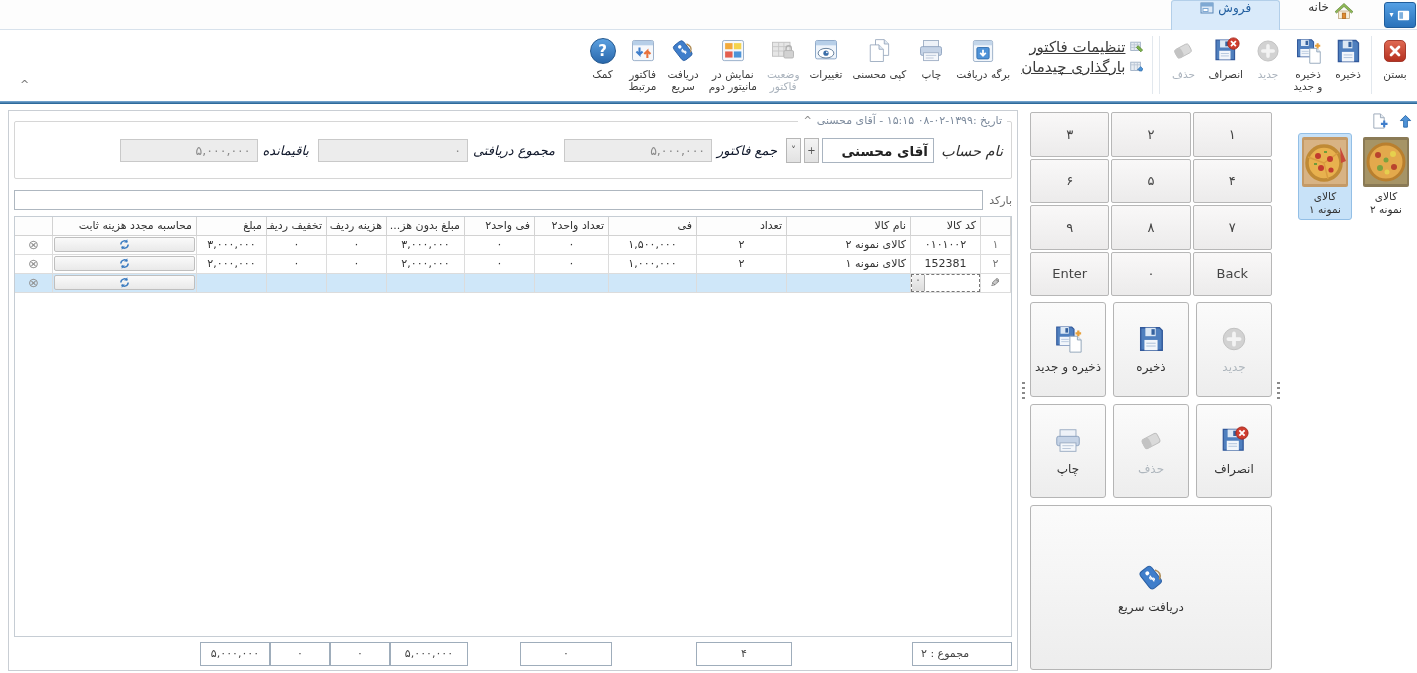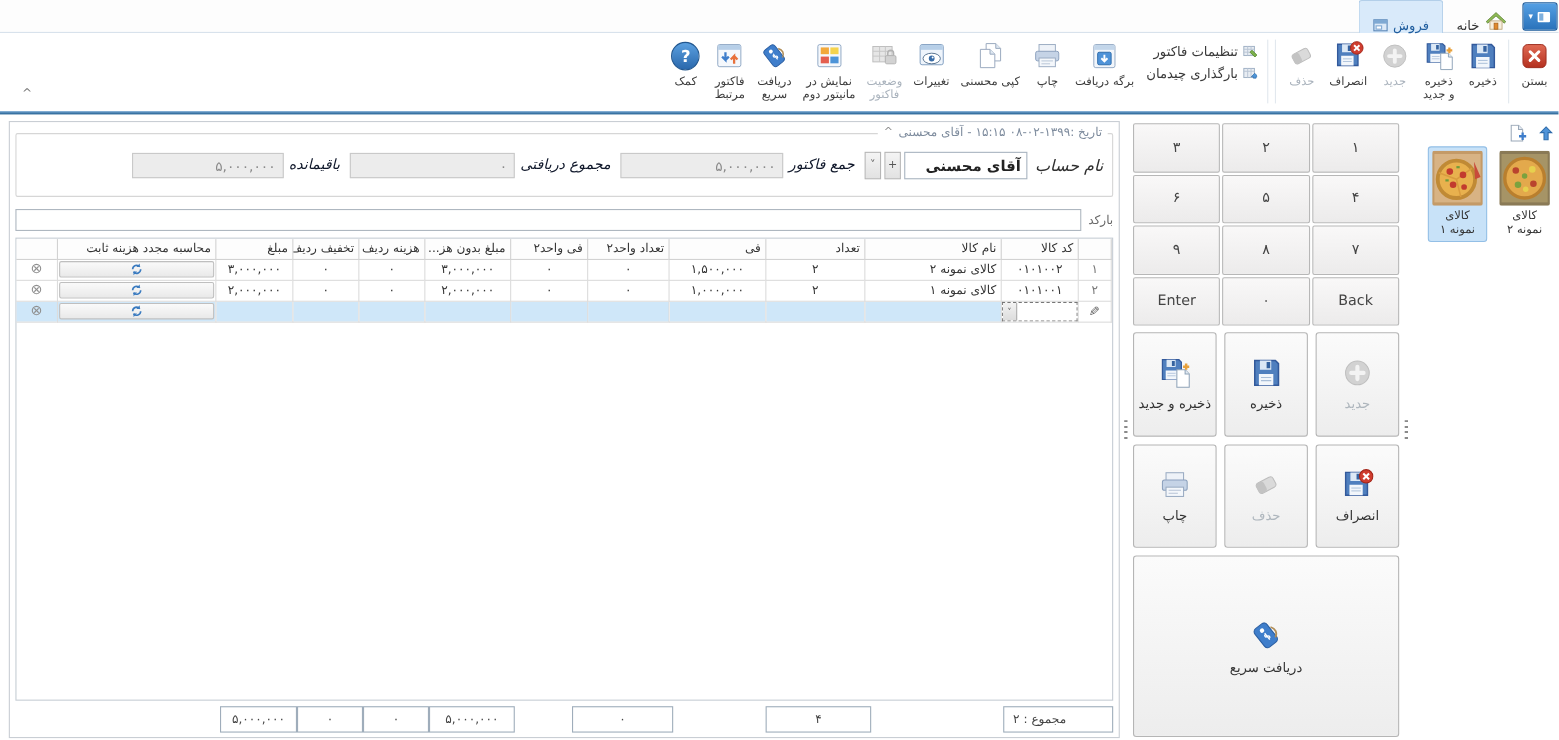--- a/index.html
+++ b/index.html
@@ -6,35 +6,35 @@
   html,body { width:1417px; height:673px; overflow:hidden; }
   body { font-family:"DejaVu Sans", sans-serif; direction:rtl; background:#fff; position:relative; font-size:12px; color:#333; }
   .abs { position:absolute; }
 
   
   #tabstrip { top:0; left:0; right:0; height:30px; background:#fdfdfd; border-bottom:1px solid #d8e2ec; }
   #appmenu { position:absolute; left:1384px; top:2px; width:32px; height:26px; border-radius:3px;
     background:linear-gradient(#55a0e4,#2a72ba); border:1px solid #1f5d9c; display:flex; align-items:center; justify-content:center; gap:2px; cursor:pointer; }
   #appmenu .caret { color:#fff; font-size:8px; line-height:8px; }
   .tabs { position:absolute; right:34px; top:0; height:30px; display:flex; align-items:stretch; }
-  .tab { display:flex; align-items:flex-end; gap:4px; padding:0 12px; font-size:12px; color:#333; }
+  .tab { display:flex; align-items:flex-start; gap:4px; padding:0 28px; font-size:12px; color:#333; }
   .tab.selected { background:#d9eafa; color:#1f5d9e; border:1px solid #b3cfe9; border-bottom:none; border-radius:3px 3px 0 0; }
 
   
   #ribbon { top:31px; left:0; right:0; height:70px; background:#fff; display:flex; align-items:flex-start; padding:3px 2px 0 0; }
   #ribbon-edge { top:101px; left:0; right:0; height:3px; background:linear-gradient(#7fadd6,#1d5c8f); }
   .rbtn { display:flex; flex-direction:column; align-items:center; justify-content:flex-start; min-width:40px; padding:2px 5px 0; gap:2px; cursor:pointer; }
   .rbtn .ic { width:30px; height:30px; display:flex; align-items:center; justify-content:center; }
   .rbtn .lbl { font-size:10.5px; line-height:12px; color:#3c3c3c; text-align:center; white-space:pre-line; }
   .rbtn.disabled { cursor:default; }
   .rbtn.disabled .lbl { color:#a9b2bc; }
   .rsep { width:1px; height:58px; background:#e2e8ee; margin:2px 3px 0; }
   .sgroup { display:flex; flex-direction:column; justify-content:flex-start; gap:2px; padding:4px 6px 0; }
   .sitem { display:flex; align-items:center; gap:4px; height:18px; cursor:pointer; }
-  .sitem .lbl { font-size:12px; color:#3a3a3a; white-space:nowrap; }
+  .sitem .lbl { font-size:15px; color:#3a3a3a; white-space:nowrap;text-decoration:underline; }
   #ribbon-collapse { left:20px; top:80px; color:#777; font-size:11px; cursor:pointer; line-height:10px; }
 
   
   #invoice { left:8px; top:110px; width:1010px; height:561px; border:1px solid #c9ced4; background:#fff; padding:4px 3px 3px; display:flex; flex-direction:column; }
   #groupbox { position:relative; border:1px solid #d6d6d6; border-radius:2px; height:58px; margin:6px 2px 0; flex:none; }
   #legend { position:absolute; top:-8px; right:4px; direction:ltr; background:#fff; padding:0 5px; display:flex; align-items:center; gap:5px; font-size:11px; color:#7d8b9d; }
   #legend .caret { color:#8a8a8a; font-size:10px; cursor:pointer; }
   #fields { display:flex; align-items:center; padding:16px 8px 0 8px; gap:3px; }
   .flabel-big { font-size:14.5px; color:#2f2f2f; margin-left:4px; white-space:nowrap;font-style:italic; }
   #account-input { width:112px; height:25px; border:1px solid #a9b4c0; background:#fff; font-size:13.5px; font-weight:bold; color:#222; display:flex; align-items:center; padding:0 5px; }
@@ -520,21 +520,21 @@
           <div class="recalc-btn">
             <svg width="13" height="13">
                   <use href="#i-refresh"></use>
                 </svg>
           </div>
         </td>
         <td class="rowdel">⊗</td>
       </tr>
       <tr>
         <td class="ind">۲</td>
-        <td class="num">۰۱۰۱۰۰۱</td>
+        <td class="num">152381</td>
         <td>کالای نمونه ۱</td>
         <td class="num">۲</td>
         <td class="num">۱,۰۰۰,۰۰۰</td>
         <td class="num">۰</td>
         <td class="num">۰</td>
         <td class="num">۲,۰۰۰,۰۰۰</td>
         <td class="num">۰</td>
         <td class="num">۰</td>
         <td class="num">۲,۰۰۰,۰۰۰</td>
         <td style="padding:0 1px">

